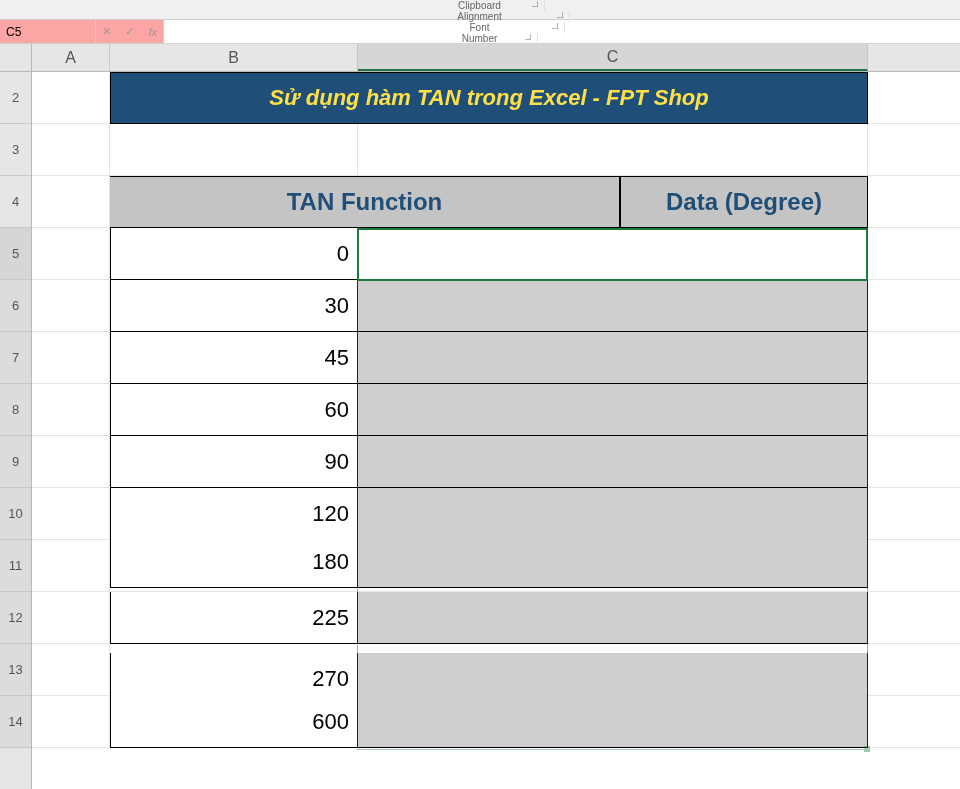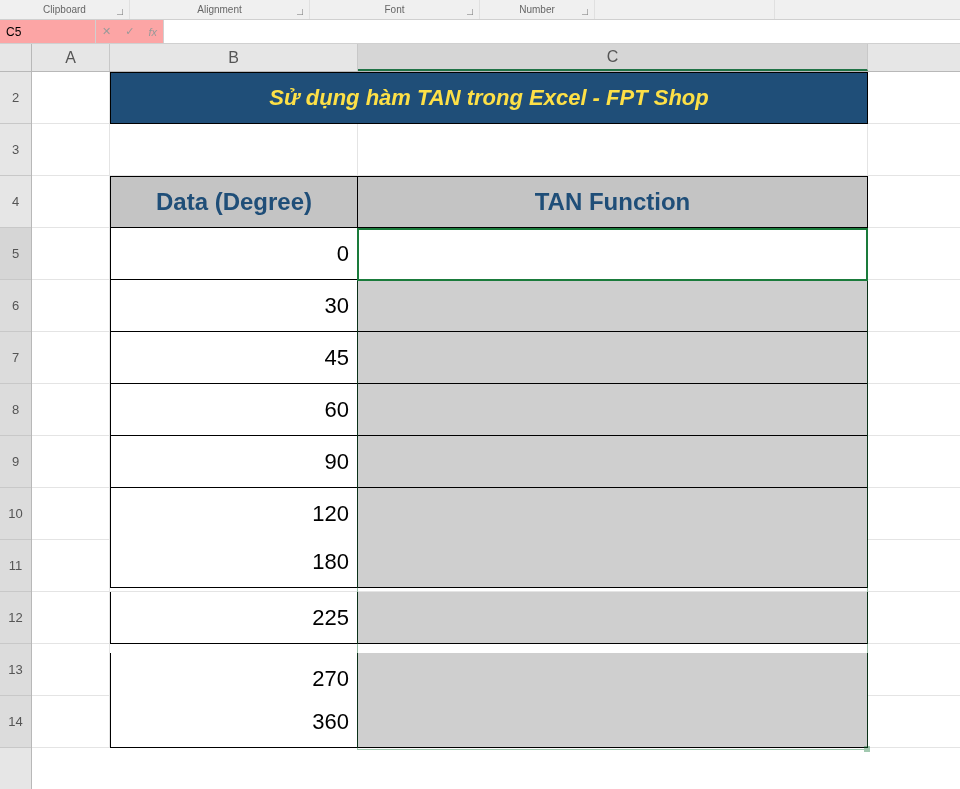--- a/index.html
+++ b/index.html
@@ -7,20 +7,21 @@
 
 
 .ribbon-strip {
   height: 20px;
   background: #f0f0f0;
   display: flex;
   align-items: center;
   font-size: 10px;
   color: #666;
   border-bottom: 1px solid #d0d0d0;
+  flex-direction: column;
 }
 .ribbon-group {
   display: flex;
   align-items: center;
   justify-content: center;
   position: relative;
   height: 100%;
   border-right: 1px solid #e0e0e0;
 }
 .ribbon-group .dl {
@@ -397,22 +398,22 @@
         </div>
       <div class="row">
           <div class="cell cA"></div>
           <div class="cell cB"></div>
           <div class="cell cC"></div>
         </div>
 
       <div class="title-cell">Sử dụng hàm TAN trong Excel - FPT Shop</div>
 
       <div class="table-hdr">
+        <div class="th ccol">TAN Function</div>
         <div class="th bcol">Data (Degree)</div>
-        <div class="th ccol">TAN Function</div>
       </div>
 
       <div class="data-row r5" style="top:156px">
         <div class="td bcol">0</div>
         <div class="td ccol"></div>
       </div>
       <div class="data-row" style="top:208px">
         <div class="td bcol">30</div>
         <div class="td ccol"></div>
       </div>
@@ -438,21 +439,21 @@
       </div>
       <div class="data-row" style="top:520px">
         <div class="td bcol">225</div>
         <div class="td ccol"></div>
       </div>
       <div class="data-row" style="top:581px">
         <div class="td bcol">270</div>
         <div class="td ccol"></div>
       </div>
       <div class="data-row" style="top:624px">
-        <div class="td bcol">360</div>
+        <div class="td bcol">600</div>
         <div class="td ccol"></div>
       </div>
 
       <div class="range-box">
         <div class="fill-handle"></div>
       </div>
 
       <div class="active-box"></div>
 
     </div>

